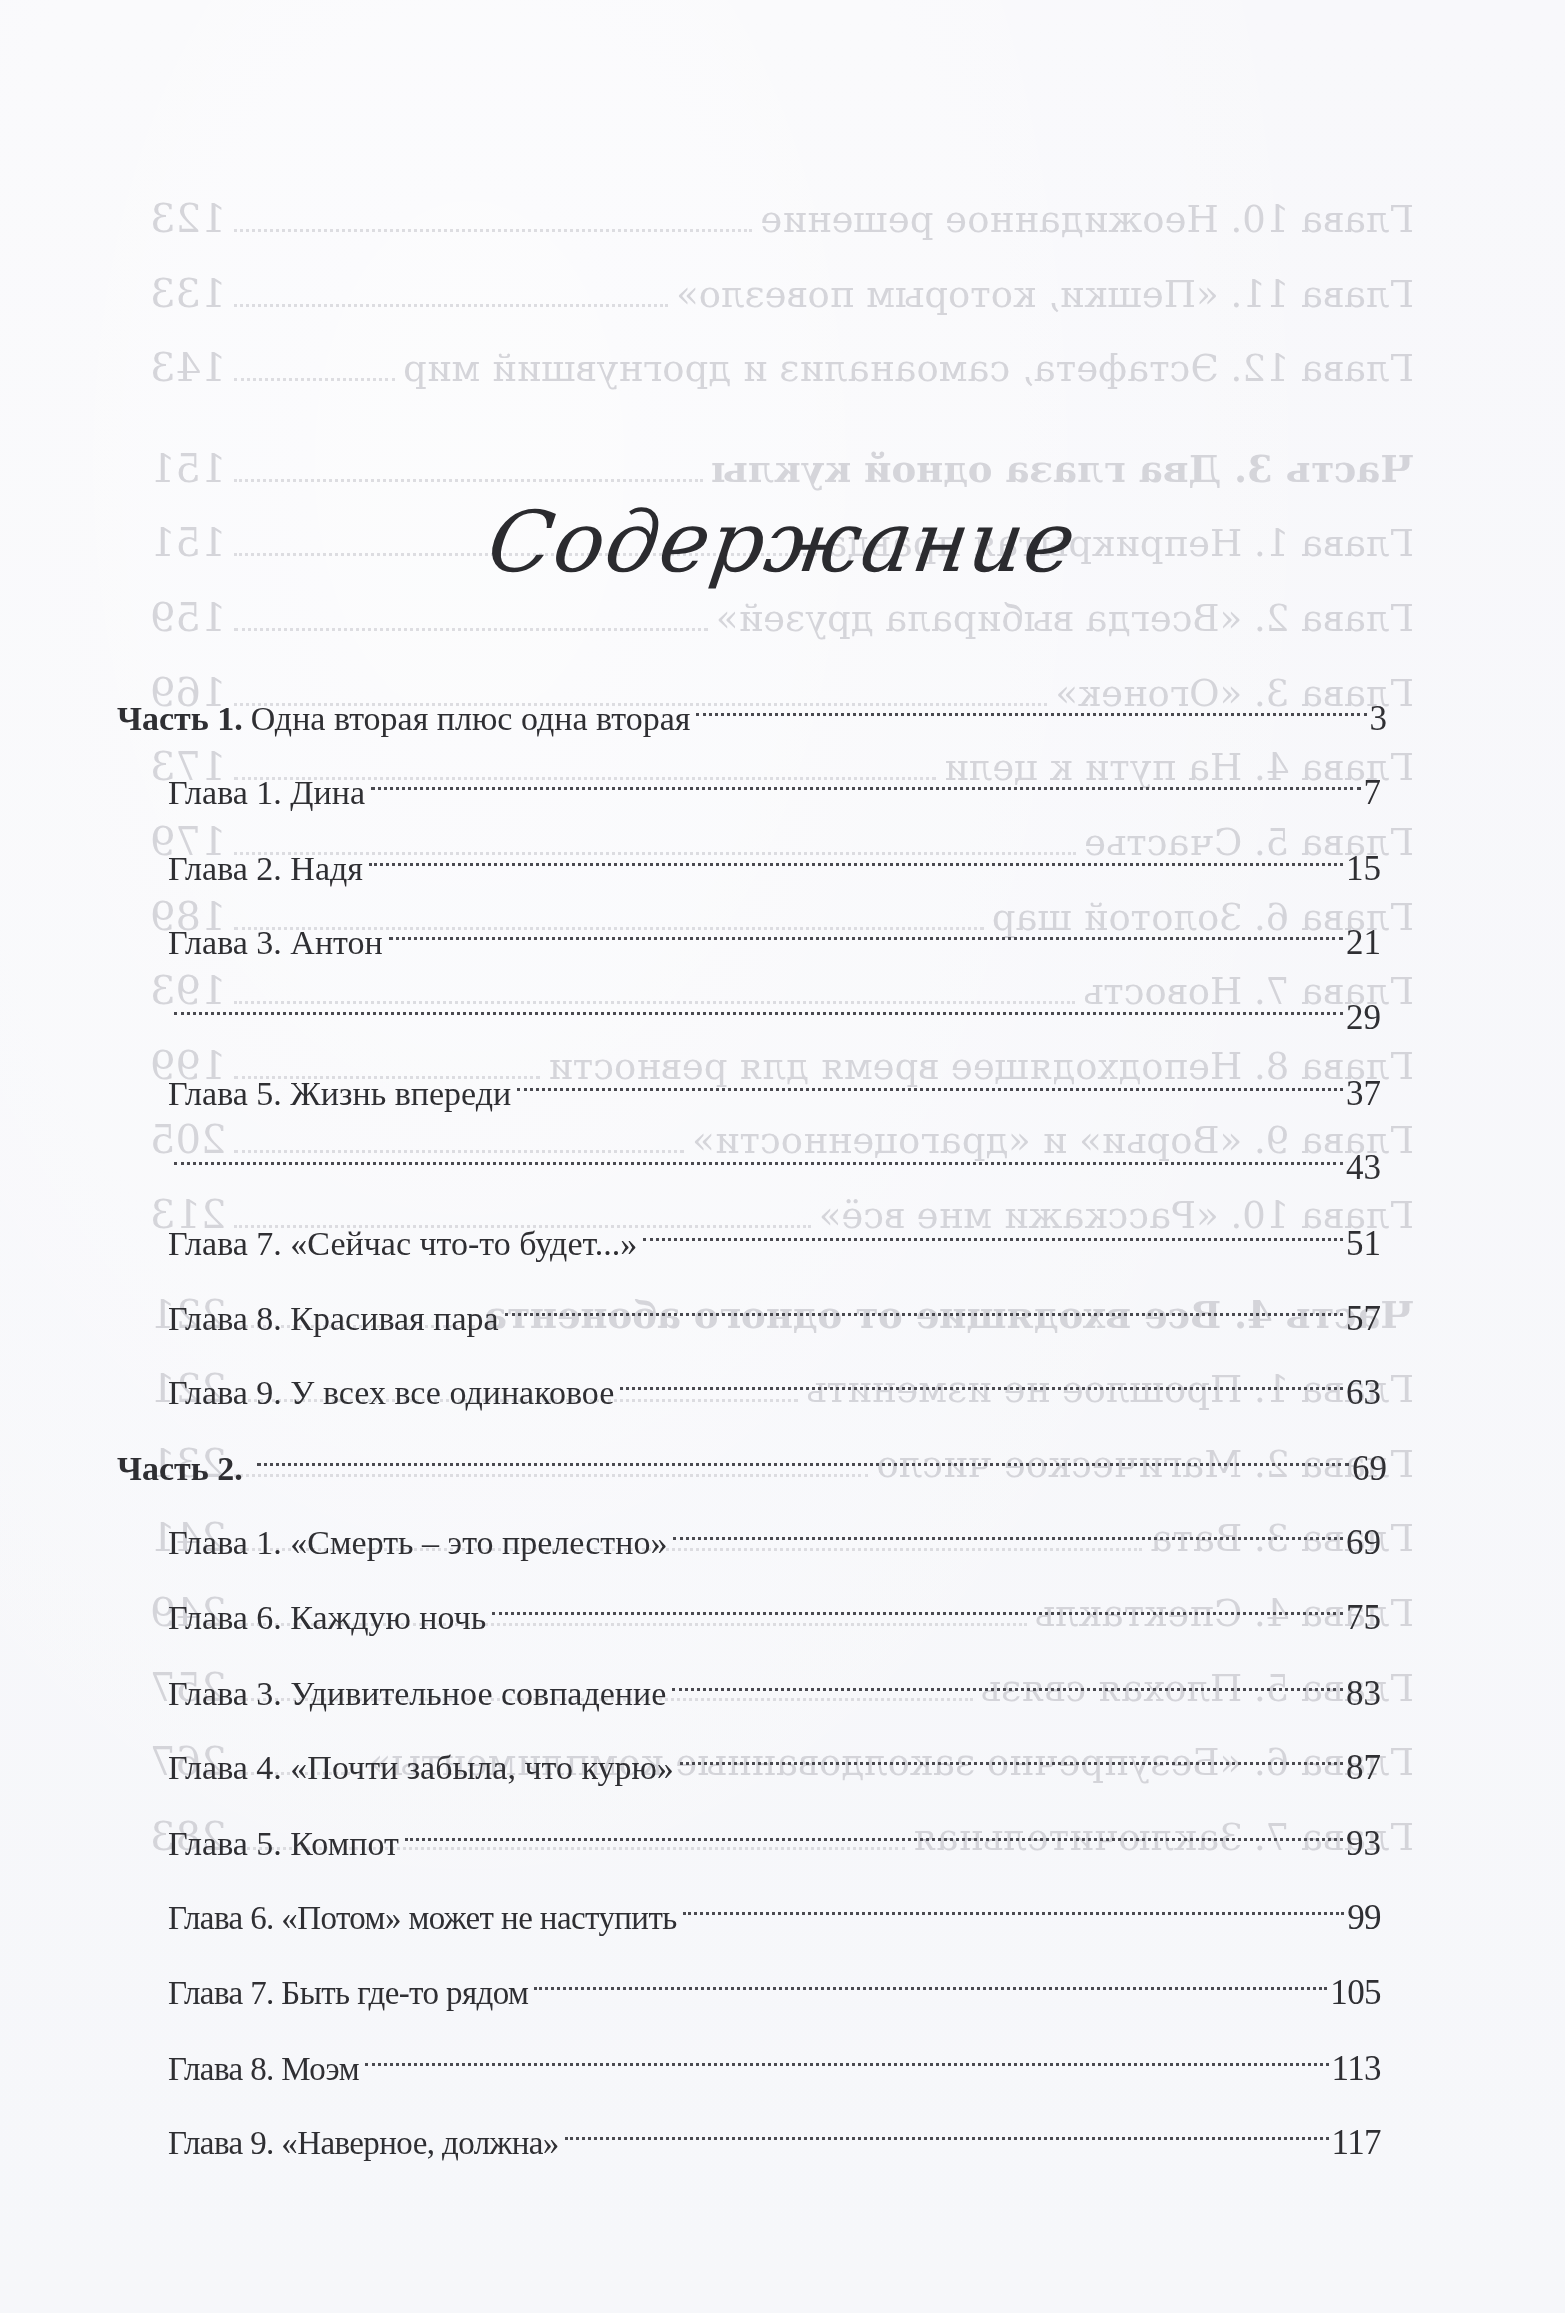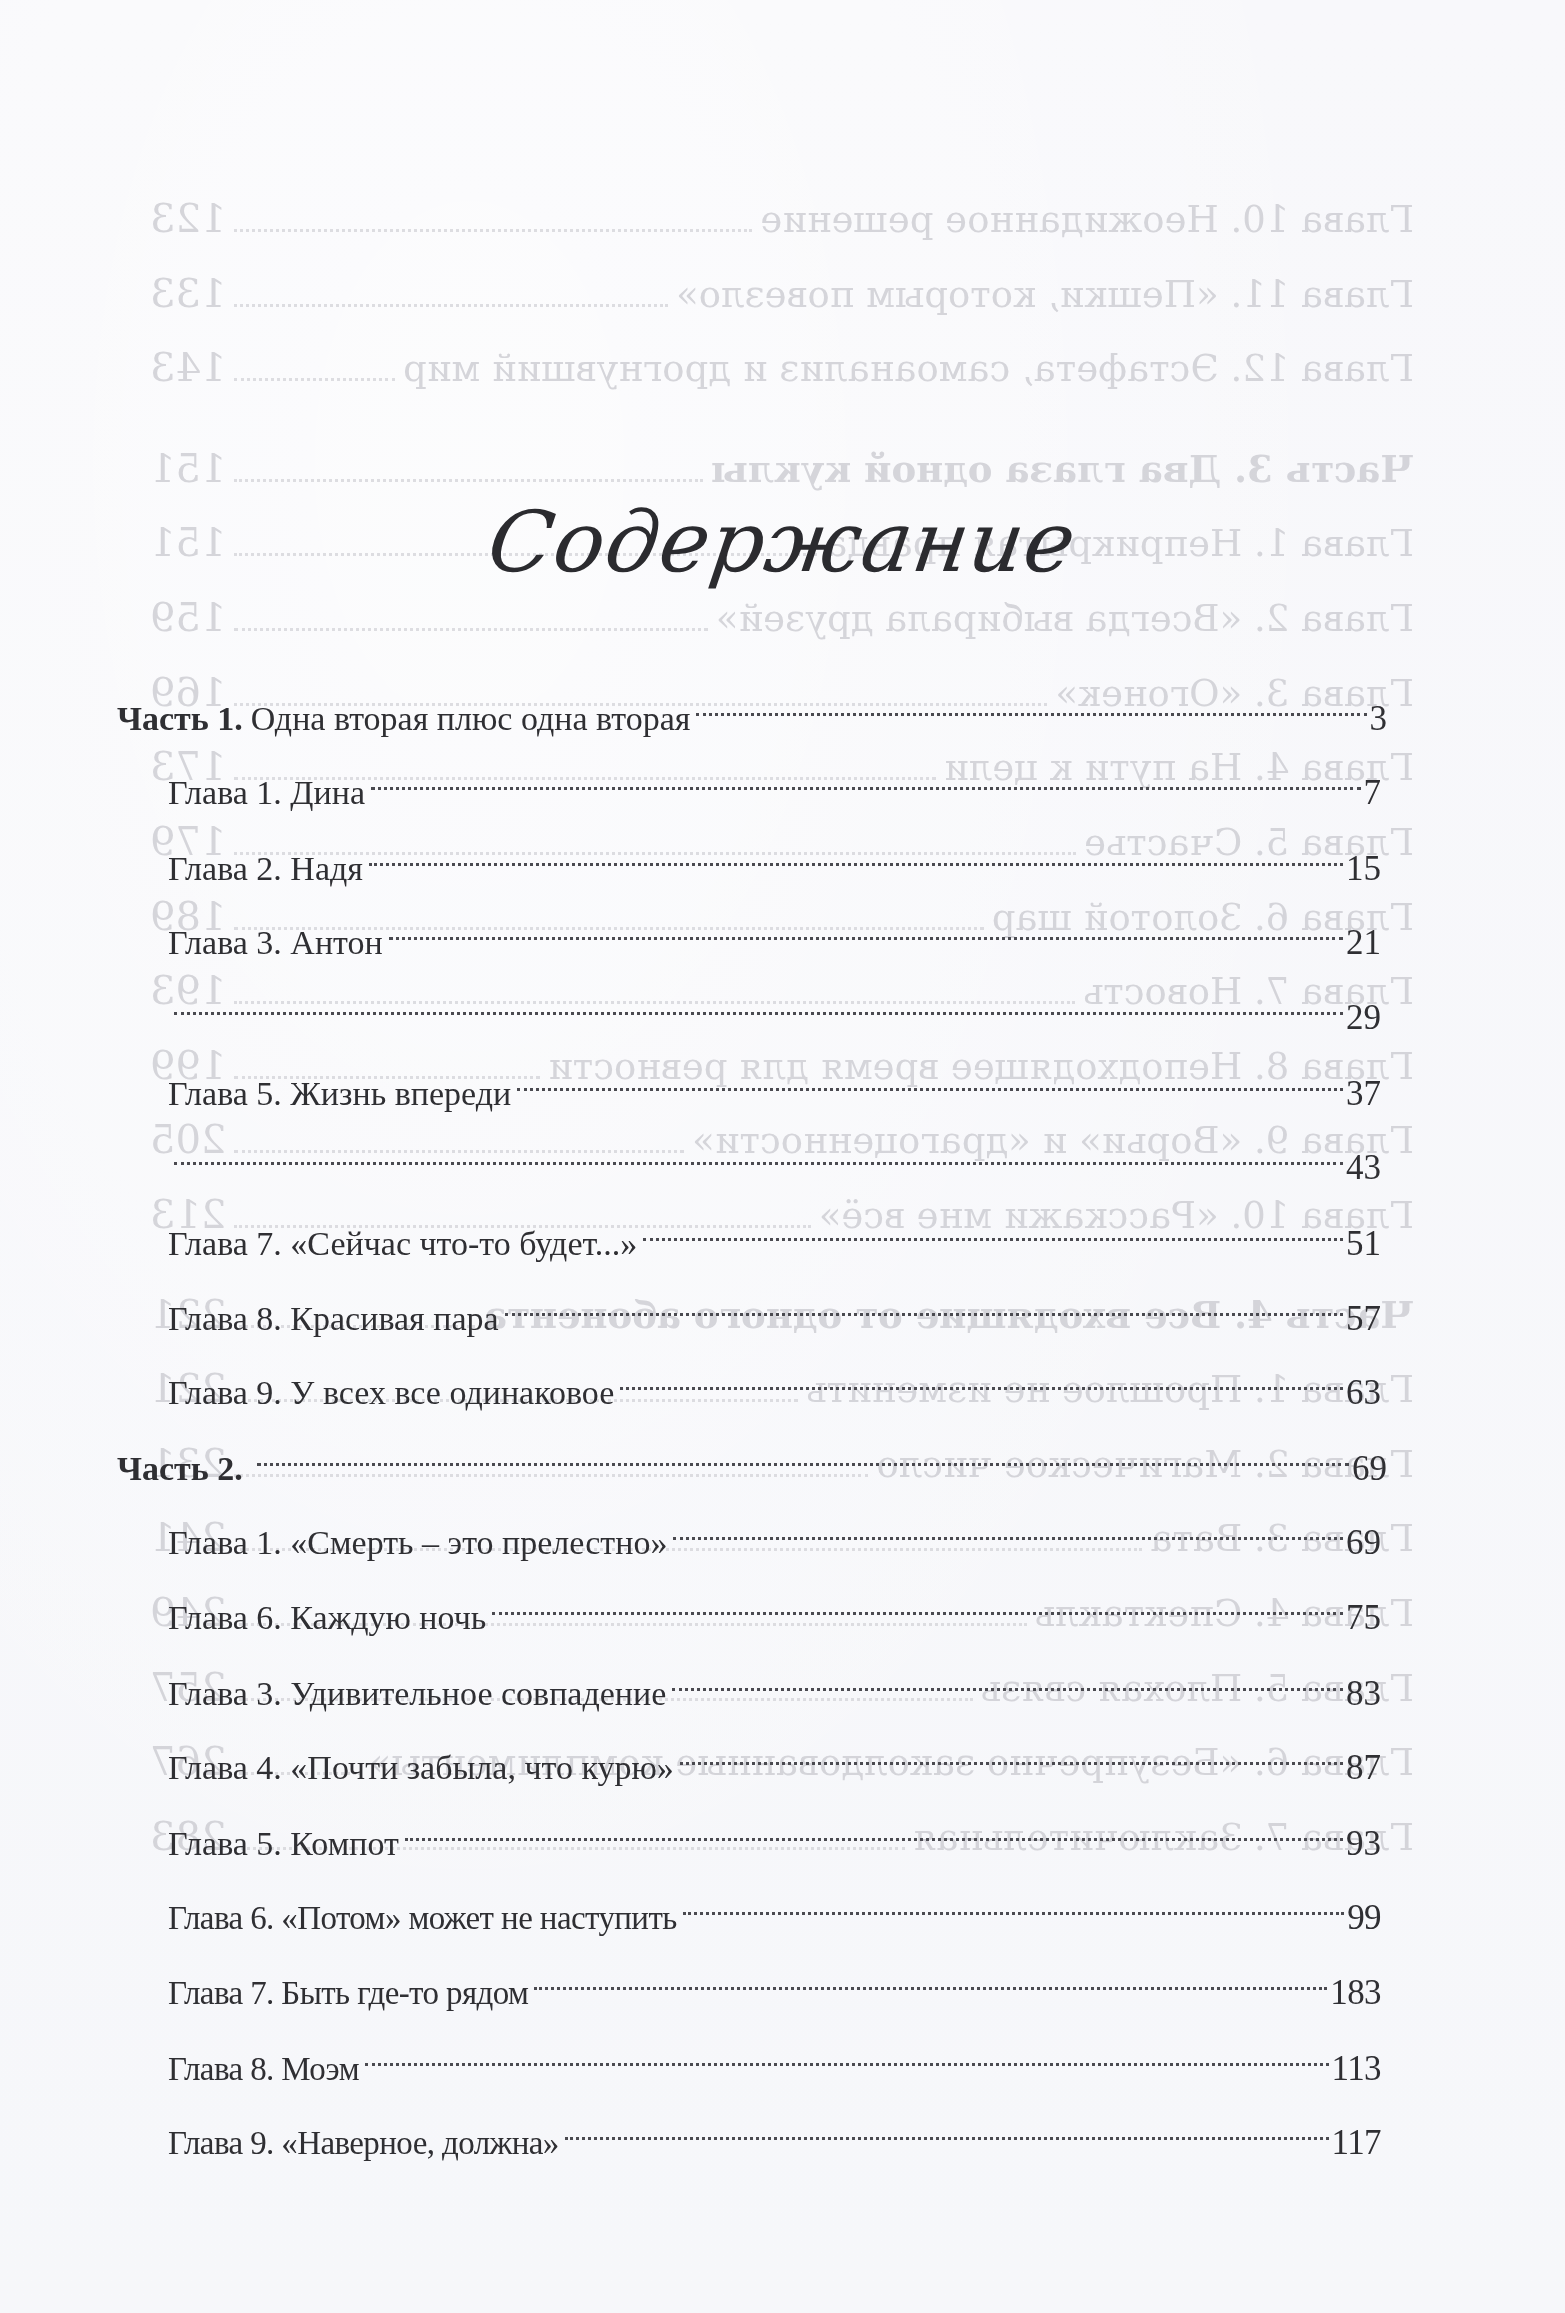--- a/index.html
+++ b/index.html
@@ -321,21 +321,21 @@
 
     <div class="toc-row chapter p2-tight" style="top:1893px">
       <span class="t-title">Глава 6. «Потом» может не наступить</span>
       <span class="t-dots"></span>
       <span class="t-page">99</span>
     </div>
 
     <div class="toc-row chapter p2-tight" style="top:1968px">
       <span class="t-title">Глава 7. Быть где-то рядом</span>
       <span class="t-dots"></span>
-      <span class="t-page">183</span>
+      <span class="t-page">105</span>
     </div>
 
     <div class="toc-row chapter p2-tight" style="top:2044px">
       <span class="t-title">Глава 8. Моэм</span>
       <span class="t-dots"></span>
       <span class="t-page">113</span>
     </div>
 
     <div class="toc-row chapter p2-tight" style="top:2118px">
       <span class="t-title">Глава 9. «Наверное, должна»</span>

